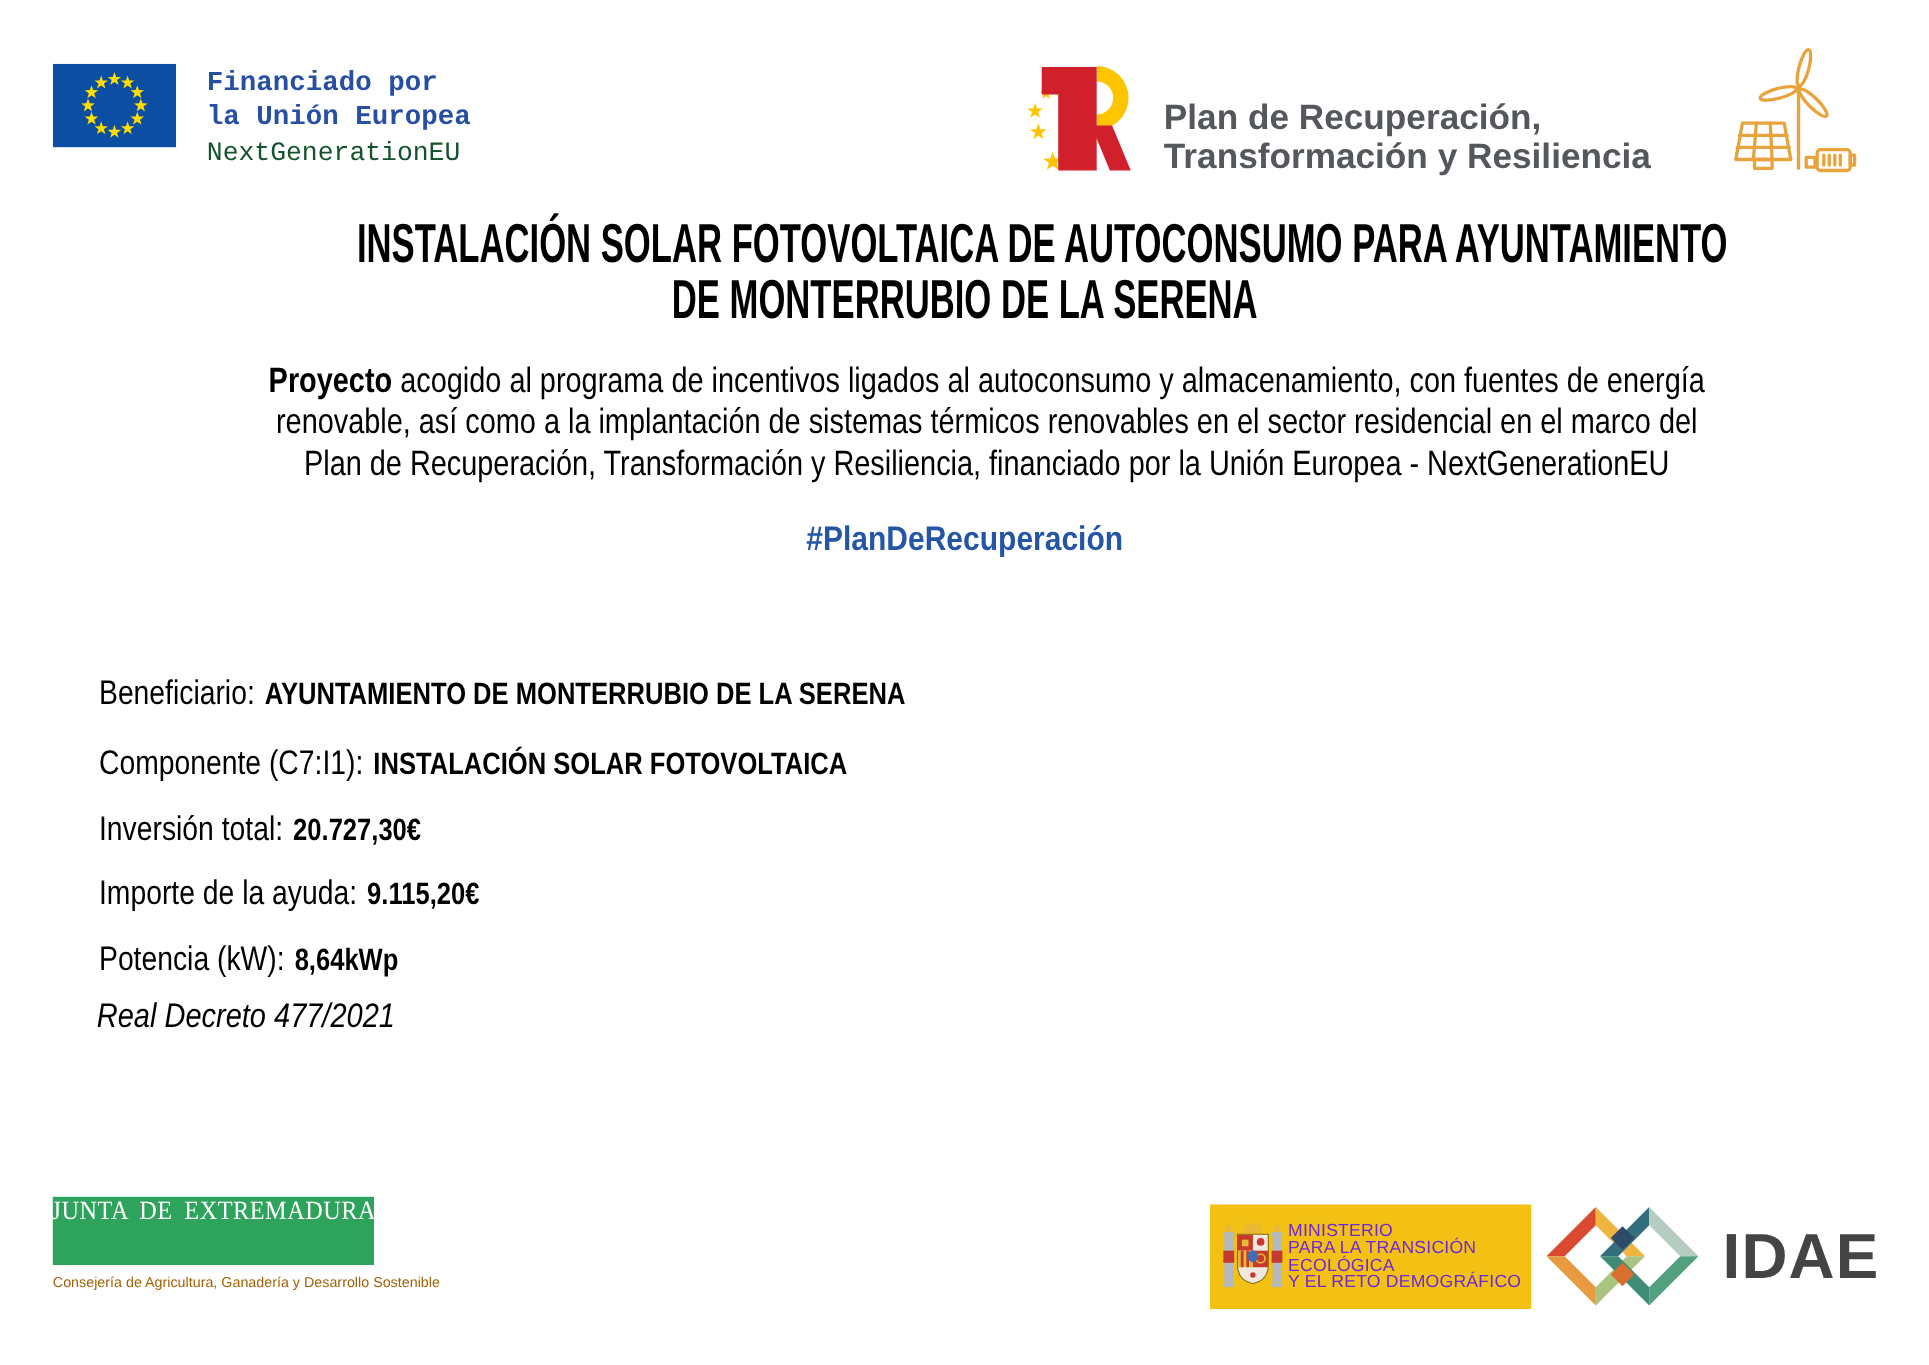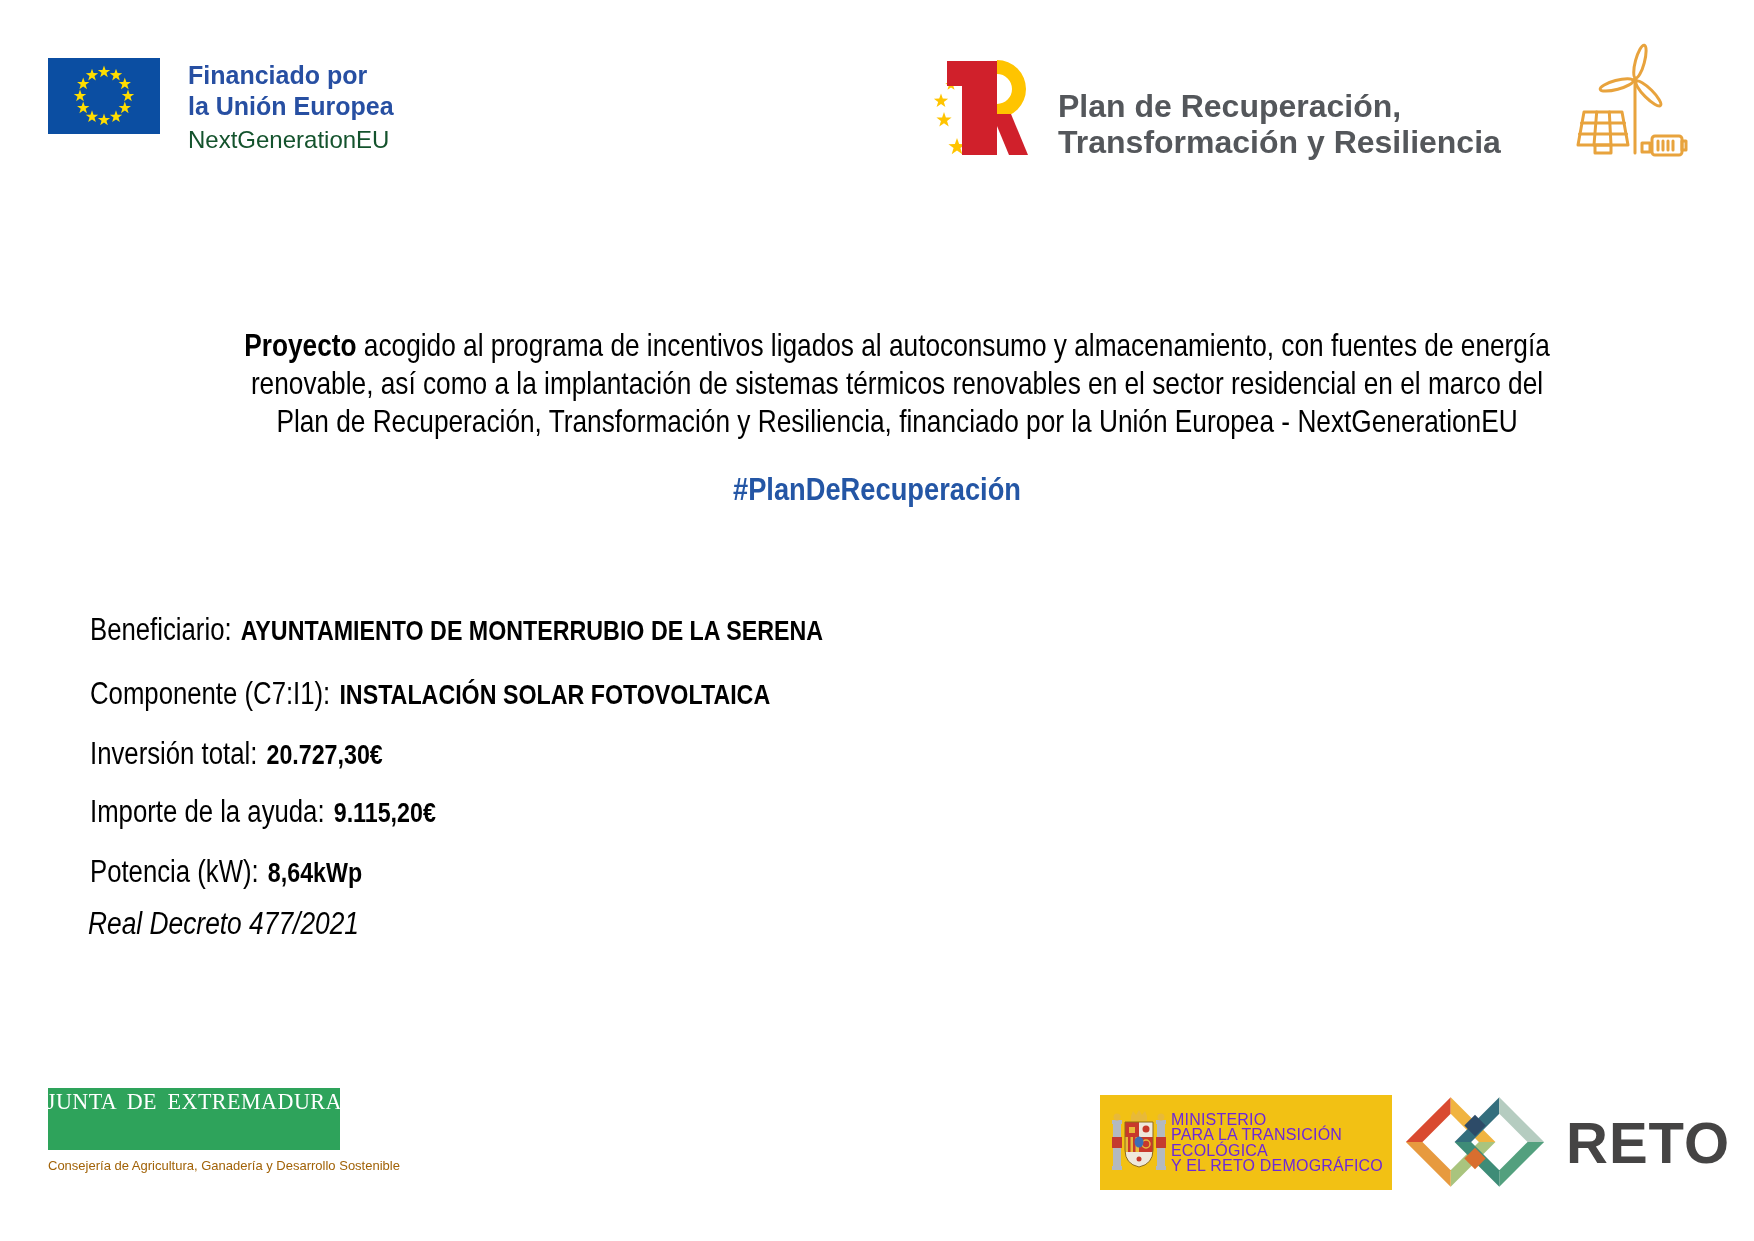--- a/index.html
+++ b/index.html
@@ -1,20 +1,20 @@
 <!DOCTYPE html>
 <html><head>
 <meta charset="utf-8">
 <style>
   html,body{margin:0;padding:0;background:#fff;}
   .page{position:relative;width:1754px;height:1241px;background:#ffffff;overflow:hidden;
         font-family:"Liberation Sans",sans-serif;color:#000;}
 
   
-  .eu-block{position:absolute;left:48px;top:58px;display:flex;gap:28px;align-items:flex-start;}
+  .eu-block{position:absolute;left:48px;top:58px;display:flex;gap:28px;align-items:flex-start;font-family:Liberation Mono, monospace;}
   .eu-text{padding-top:2px;}
   .eu-blue{font-weight:bold;font-size:25px;line-height:31px;color:#274FA2;}
   .eu-gray{font-size:24px;line-height:30px;color:#14532d;margin-top:3px;}
 
   .prtr-logo{position:absolute;left:925px;top:56px;}
   .prtr-text{position:absolute;left:1058px;top:88px;font-weight:bold;font-size:32px;
              line-height:36px;color:#54575B;}
 
   .energy-icon{position:absolute;left:1570px;top:40px;}
 
@@ -137,20 +137,24 @@
       <rect x="82" y="96" width="30" height="19" rx="3"></rect>
       <rect x="112" y="101" width="4" height="9"></rect>
       <line x1="88" y1="101" x2="88" y2="110"></line>
       <line x1="93" y1="101" x2="93" y2="110"></line>
       <line x1="98" y1="101" x2="98" y2="110"></line>
       <line x1="103" y1="101" x2="103" y2="110"></line>
     </g>
     <circle cx="65" cy="40" r="2.5" fill="#E8A33D"></circle>
   </svg>
 
+  <div class="title">
+    <div class="title-line">INSTALACIÓN SOLAR FOTOVOLTAICA DE AUTOCONSUMO PARA AYUNTAMIENTO</div>
+    <div class="title-line">DE MONTERRUBIO DE LA SERENA</div>
+  </div>
 
   <div class="intro">
     <div class="para-line"><span class="para-lead">Proyecto</span><span>acogido al programa de incentivos ligados al autoconsumo y almacenamiento, con fuentes de energía</span></div>
     <div class="para-line">renovable, así como a la implantación de sistemas térmicos renovables en el sector residencial en el marco del</div>
     <div class="para-line">Plan de Recuperación, Transformación y Resiliencia, financiado por la Unión Europea - NextGenerationEU</div>
   </div>
 
   <div class="hashtag">#PlanDeRecuperación</div>
 
   <div class="detail-row row-0">
@@ -232,16 +236,16 @@
       <polygon points="50,4 96,50 79,50 50,21" fill="#F0B441"></polygon>
       <polygon points="96,50 50,96 50,79 79,50" fill="#A9C47E"></polygon>
       <polygon points="4,50 50,96 50,79 21,50" fill="#E79A3F"></polygon>
       <polygon points="100,4 54,50 71,50 100,21" fill="#336E7D"></polygon>
       <polygon points="100,4 146,50 129,50 100,21" fill="#B5CCC0"></polygon>
       <polygon points="146,50 100,96 100,79 129,50" fill="#53A07E"></polygon>
       <polygon points="54,50 100,96 100,79 71,50" fill="#3E8C77"></polygon>
       <polygon points="75,22 86,33 75,44 64,33" fill="#2D4B68"></polygon>
       <polygon points="75,56 86,67 75,78 64,67" fill="#D96E2F"></polygon>
     </svg>
-    <div class="idae-name">RETO</div>
+    <div class="idae-name">IDAE</div>
   </div>
 
 </div>
 
 </body></html>

